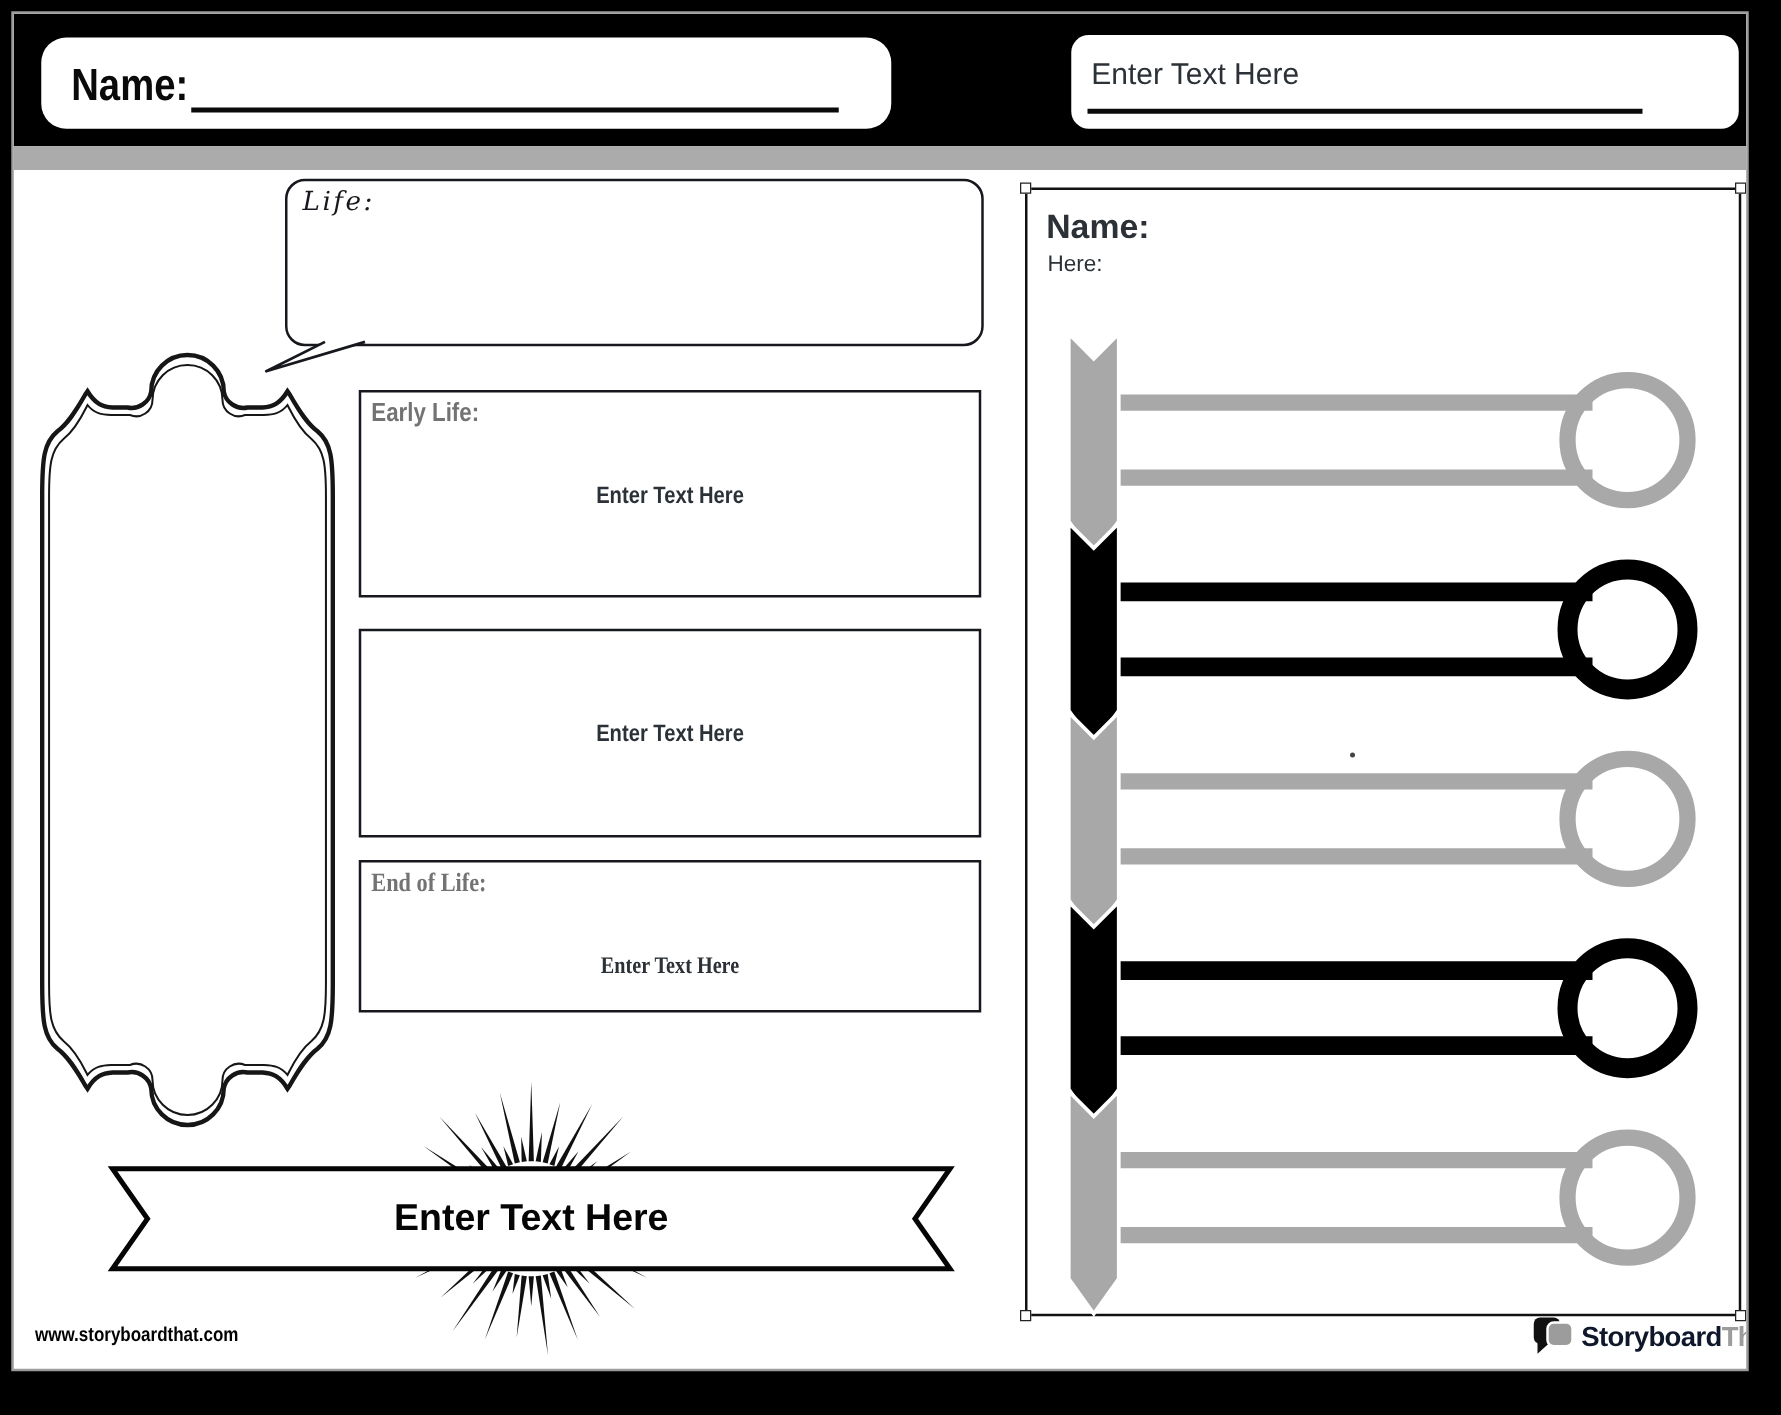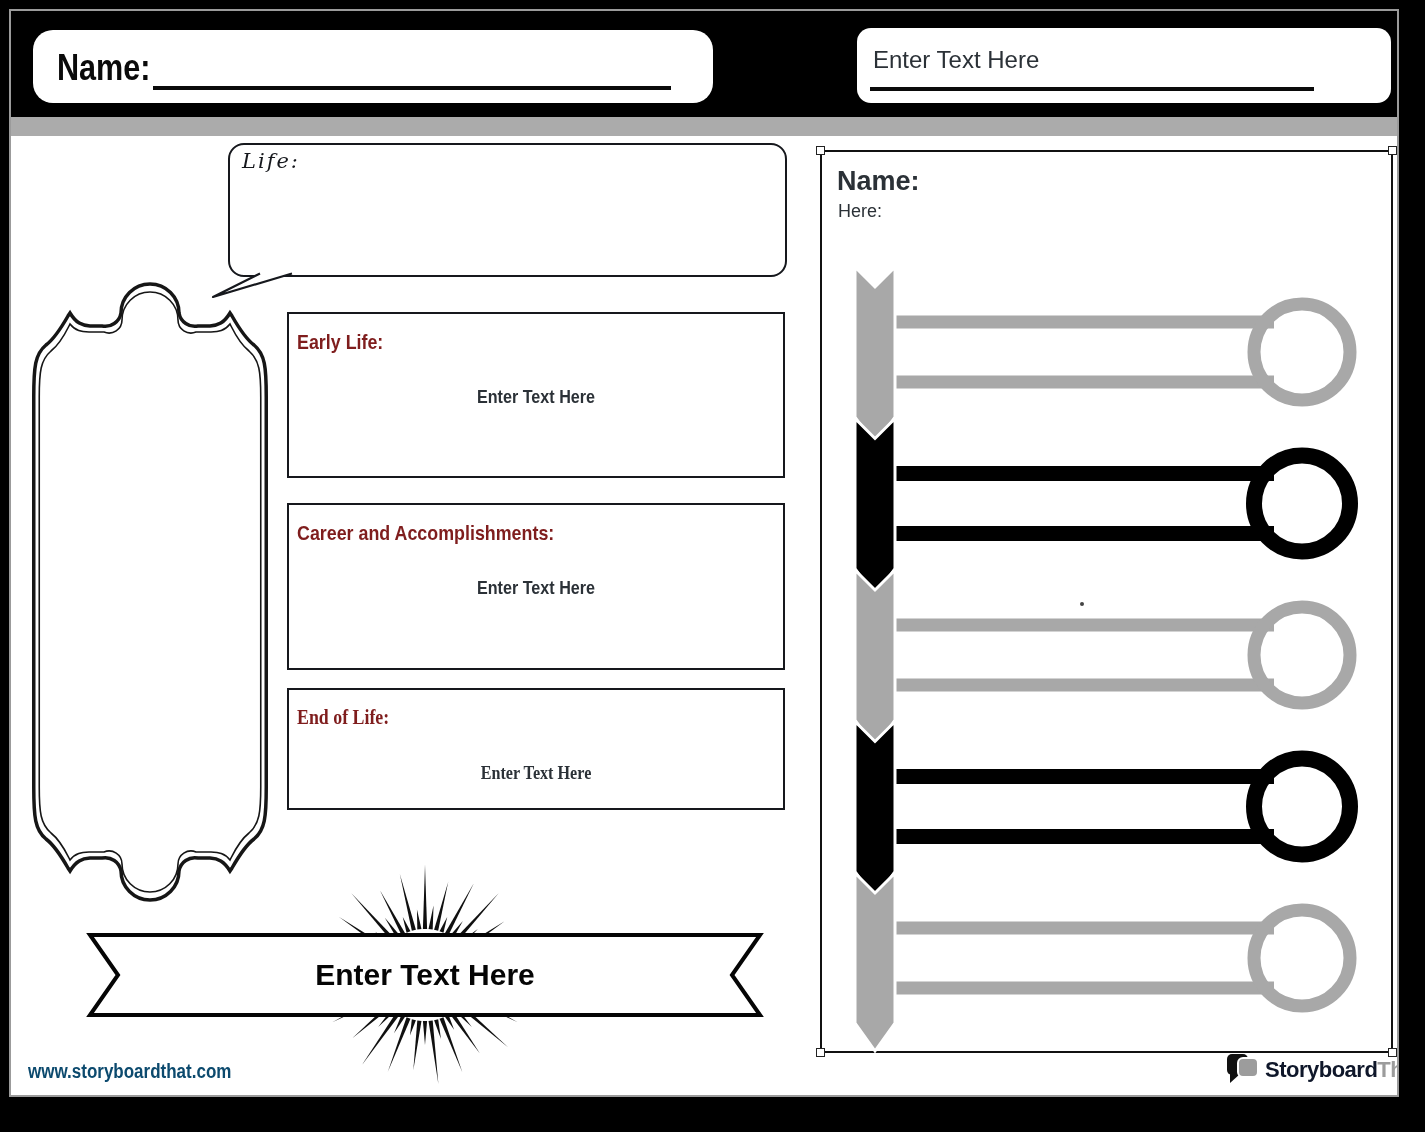--- a/index.html
+++ b/index.html
@@ -26,39 +26,39 @@
     border:2px solid #16181d;border-radius:16px;}
   .quote-label{left:12px;top:4px;font-family:"DejaVu Serif",serif;font-style:italic;
     font-size:21px;letter-spacing:2px;color:#16181d;}
   .quote-tail{left:195px;top:255px;width:100px;height:40px;overflow:visible;}
 
   
   .frame-svg{left:21px;top:281px;overflow:visible;}
 
   
   .section-box{left:276px;width:498px;background:#fff;border:2.5px solid #16181d;box-sizing:border-box;}
-  .sec-label{position:absolute;left:8px;top:16px;font-size:21px;font-weight:700;color:#7f1d1d;line-height:1.1;}
+  .sec-label{position:absolute;left:8px;top:5px;font-size:21px;font-weight:700;color:#737373;line-height:1.1;}
   .sec-ph{position:absolute;left:0;right:0;top:72px;font-size:19px;font-weight:700;color:#2b3137;}
 
   
   .starburst{left:289px;top:849px;z-index:1;}
   .banner{left:79px;top:924px;width:670px;height:80px;z-index:2;}
   .banner svg{overflow:visible;}
   .banner-text{position:absolute;left:0;top:0;width:100%;height:100%;display:flex;
     align-items:center;justify-content:center;font-size:30px;font-weight:700;color:#050505;}
 
   
   .tl-panel{left:809px;top:139px;width:573px;height:903px;border:2px solid #111;box-sizing:border-box;}
   .tl-name{position:absolute;left:15px;top:16px;font-size:27px;font-weight:700;color:#2b3137;line-height:1;}
   .tl-dates{position:absolute;left:16px;top:50px;font-size:18px;color:#2b3137;line-height:1;}
   .tl-svg{position:absolute;left:0;top:0;overflow:visible;}
   .handle{position:absolute;width:9px;height:9px;background:#fff;border:1.5px solid #222;box-sizing:border-box;}
 
   
-  .site-url{left:17px;top:1049px;font-size:20px;font-weight:700;color:#0c4a6e;}
+  .site-url{left:17px;top:1049px;font-size:16px;font-weight:700;color:#000000;}
   .logo{left:1214px;top:1042px;width:176px;height:34px;}
   .logo-word{position:absolute;left:40px;top:4px;font-size:22px;font-weight:700;letter-spacing:-.5px;}
   .lw-black{color:#0f172a;} .lw-gray{color:#9c9c9c;}
 </style>
 </head>
 <body>
 
 <div class="page">
 
   <div class="abs header-band"></div>
@@ -98,21 +98,20 @@
          C 31 554 26 546.5 19 541 C 8.5 532 7.25 520 7.25 495 Z"></path>
   </svg>
 
   <div class="abs section-box" style="top:301px;height:166px;">
     <span class="sec-label"><span class="cond">Early Life:</span></span>
     <div class="sec-ph">
         <span class="cond-c">Enter Text Here</span>
       </div>
   </div>
   <div class="abs section-box" style="top:492px;height:167px;">
-    <span class="sec-label"><span class="cond">Career and Accomplishments:</span></span>
     <div class="sec-ph">
         <span class="cond-c">Enter Text Here</span>
       </div>
   </div>
   <div class="abs section-box" style="top:677px;height:122px;font-family:Liberation Serif, serif;">
     <span class="sec-label"><span class="cond">End of Life:</span></span>
     <div class="sec-ph">
         <span class="cond-c">Enter Text Here</span>
       </div>
   </div>

